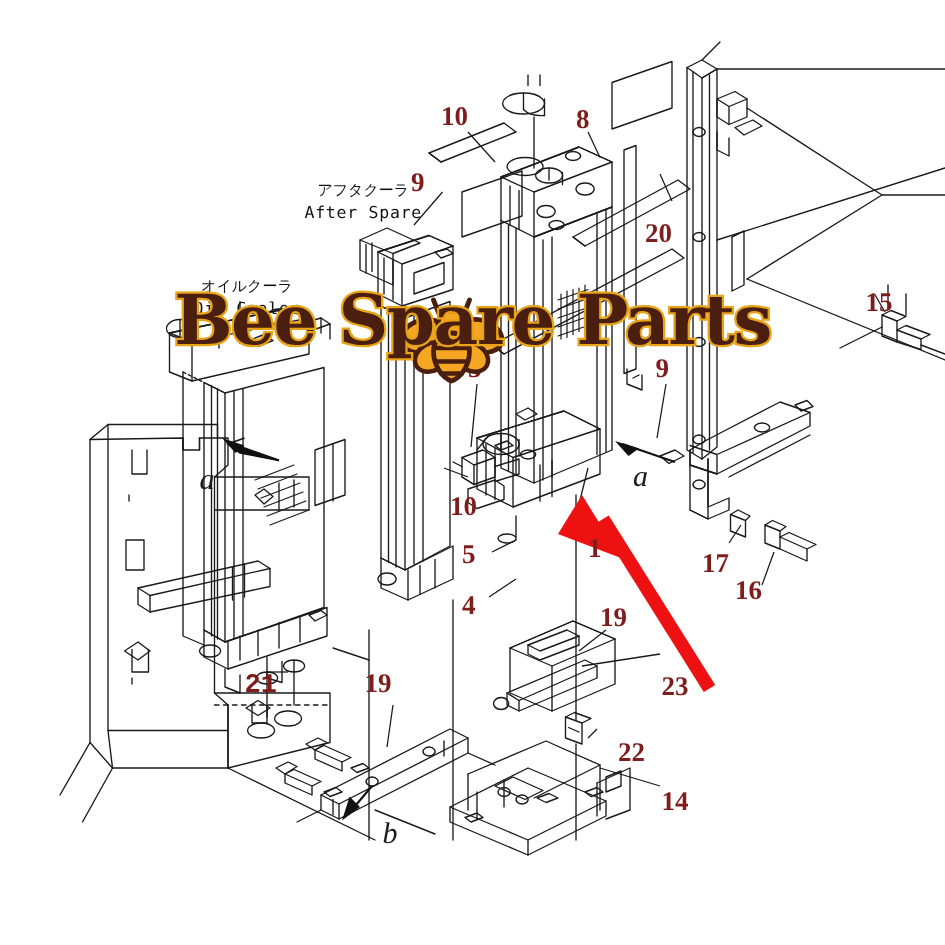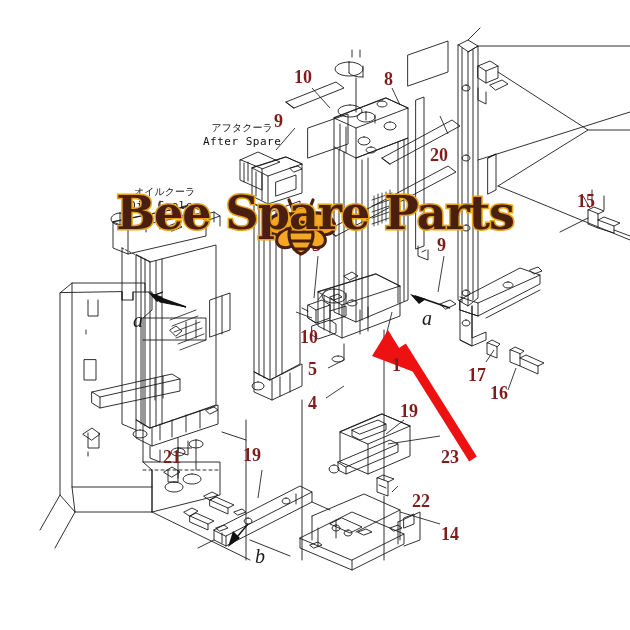--- a/index.html
+++ b/index.html
@@ -394,21 +394,21 @@
   <div class="callout" style="left:300px;top:328px;">10</div>
   <div class="callout" style="left:308px;top:360px;">5</div>
   <div class="callout" style="left:392px;top:356px;">1</div>
   <div class="callout" style="left:308px;top:394px;">4</div>
   <div class="callout" style="left:468px;top:366px;text-align:center;">17</div>
   <div class="callout" style="left:490px;top:384px;">16</div>
   <div class="callout" style="left:400px;top:402px;">19</div>
   <div class="callout" style="left:441px;top:448px;">23</div>
   <div class="callout" style="left:412px;top:492px;">22</div>
   <div class="callout" style="left:441px;top:525px;">14</div>
-  <div class="callout" style="left:163px;top:448px;">21</div>
+  <div class="callout" style="left:163px;top:448px;font-family:Liberation Mono, monospace;">21</div>
   <div class="callout" style="left:243px;top:446px;">19</div>
 
   <svg id="bee" viewBox="0 0 72 64">
     <g stroke="#4a1f10" stroke-width="3.2" fill="none" stroke-linecap="round">
       <path d="M28 14 L24 4"></path>
       <path d="M44 14 L48 4"></path>
     </g>
     <ellipse cx="17" cy="28" rx="15" ry="10.5" transform="rotate(-18 17 28)" fill="#f5a623" stroke="#4a1f10" stroke-width="3.2"></ellipse>
     <ellipse cx="55" cy="28" rx="15" ry="10.5" transform="rotate(18 55 28)" fill="#f5a623" stroke="#4a1f10" stroke-width="3.2"></ellipse>
     <ellipse cx="23" cy="42" rx="12" ry="9" transform="rotate(-28 23 42)" fill="#f5a623" stroke="#4a1f10" stroke-width="3"></ellipse>

